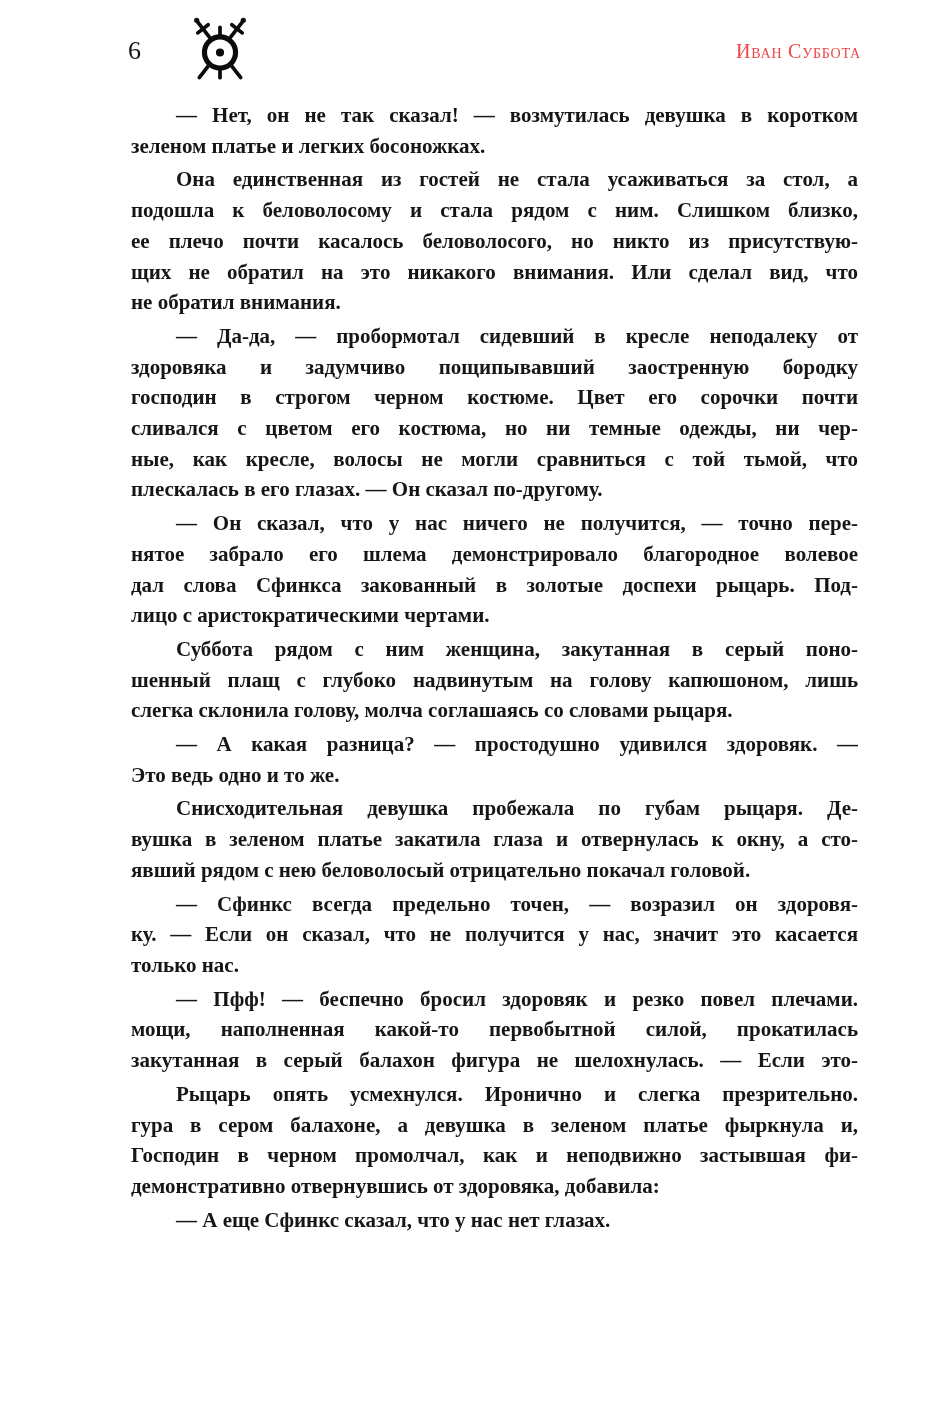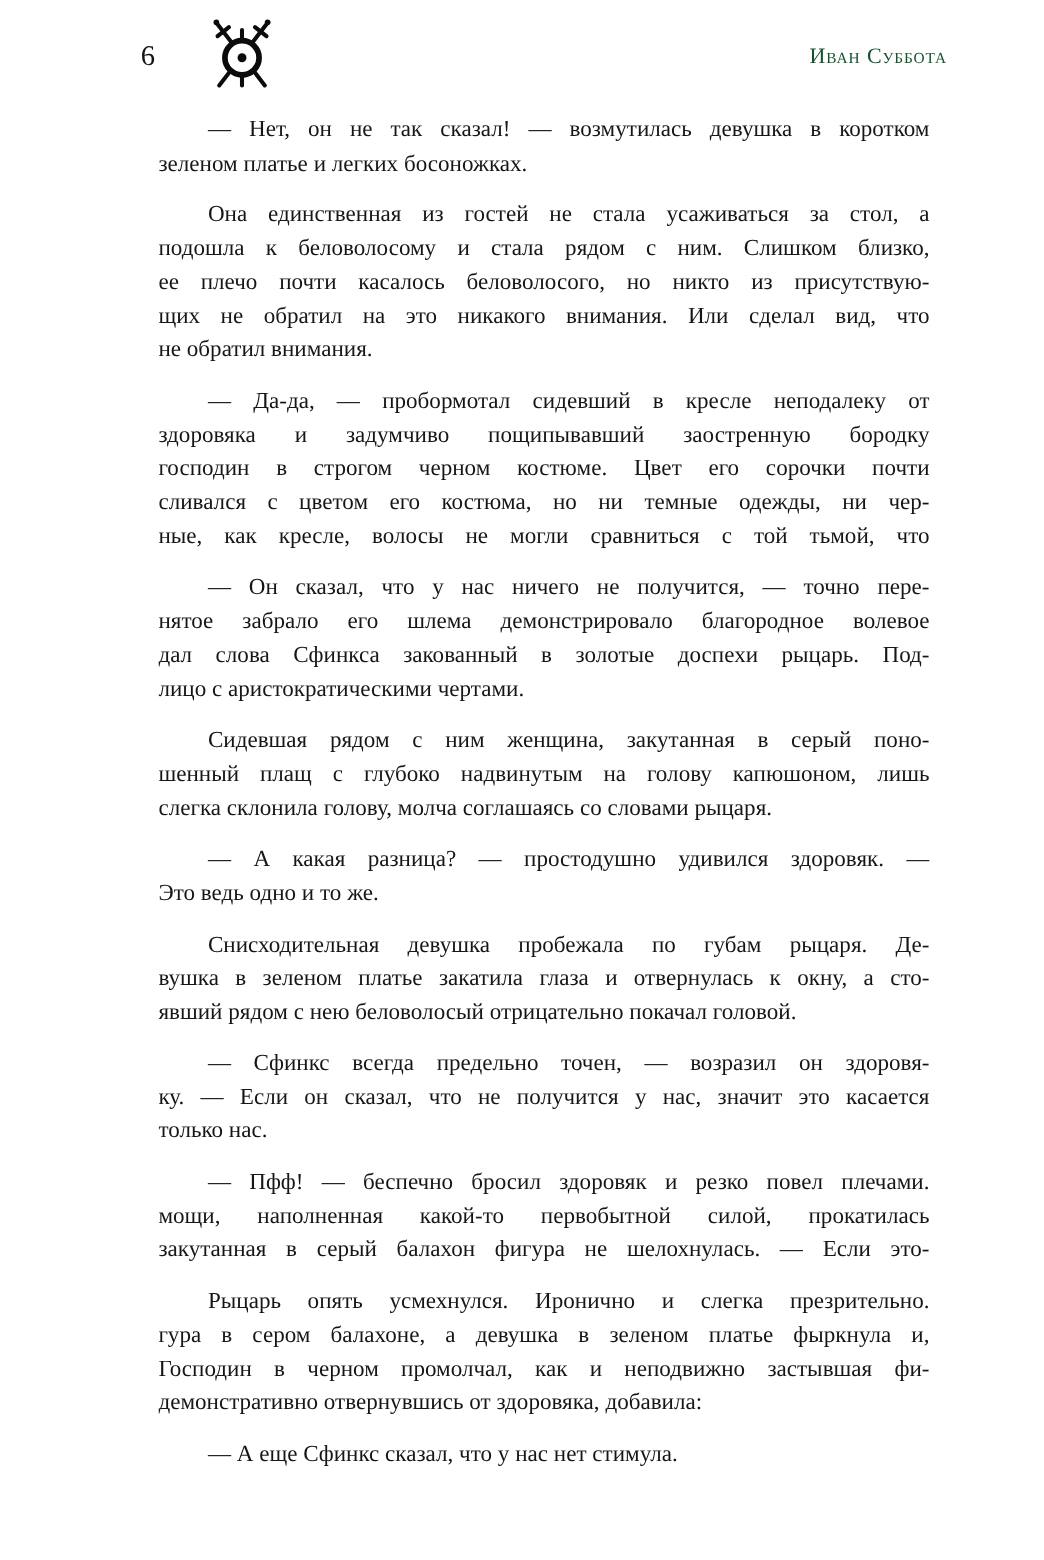--- a/index.html
+++ b/index.html
@@ -29,30 +29,30 @@
     margin-left: 40px;
     width: 78px;
     height: 74px;
     flex: 0 0 auto;
   }
   .author {
     margin-left: auto;
     font-size: 20px;
     font-variant: small-caps;
     letter-spacing: 0.8px;
-    color: #14532d;
+    color: #ef4444;
     white-space: nowrap;
   }
   .text-block {
     margin: 14px 88px 0 128px;
     font-size: 21px;
     line-height: 30.7px;
     color: #161616;
   }
-  .paragraph { margin: 16px; padding: 0; }
+  .paragraph { margin: 3px; padding: 0; font-weight: bold; }
   .line {
     text-align: justify;
     text-align-last: justify;
     overflow: hidden;
     white-space: nowrap;
   }
   .line.last {
     text-align-last: left;
     white-space: normal;
   }
@@ -95,29 +95,30 @@
         <div class="line">ее плечо почти касалось беловолосого, но никто из присутствую-</div>
         <div class="line">щих не обратил на это никакого внимания. Или сделал вид, что</div>
         <div class="line last">не обратил внимания.</div>
       </div>
       <div class="paragraph">
         <div class="line first">— Да-да, — пробормотал сидевший в кресле неподалеку от</div>
         <div class="line">здоровяка и задумчиво пощипывавший заостренную бородку</div>
         <div class="line">господин в строгом черном костюме. Цвет его сорочки почти</div>
         <div class="line">сливался с цветом его костюма, но ни темные одежды, ни чер-</div>
         <div class="line">ные, как кресле, волосы не могли сравниться с той тьмой, что</div>
+        <div class="line last">плескалась в его глазах. — Он сказал по-другому.</div>
       </div>
       <div class="paragraph">
         <div class="line first">— Он сказал, что у нас ничего не получится, — точно пере-</div>
         <div class="line">нятое забрало его шлема демонстрировало благородное волевое</div>
         <div class="line">дал слова Сфинкса закованный в золотые доспехи рыцарь. Под-</div>
         <div class="line last">лицо с аристократическими чертами.</div>
       </div>
       <div class="paragraph">
-        <div class="line first">Сидевшая рядом с ним женщина, закутанная в серый поно-</div>
+        <div class="line first">Суббота рядом с ним женщина, закутанная в серый поно-</div>
         <div class="line">шенный плащ с глубоко надвинутым на голову капюшоном, лишь</div>
         <div class="line last">слегка склонила голову, молча соглашаясь со словами рыцаря.</div>
       </div>
       <div class="paragraph">
         <div class="line first">— А какая разница? — простодушно удивился здоровяк. —</div>
         <div class="line last">Это ведь одно и то же.</div>
       </div>
       <div class="paragraph">
         <div class="line first">Снисходительная девушка пробежала по губам рыцаря. Де-</div>
         <div class="line">вушка в зеленом платье закатила глаза и отвернулась к окну, а сто-</div>
@@ -133,16 +134,16 @@
         <div class="line">мощи, наполненная какой-то первобытной силой, прокатилась</div>
         <div class="line">закутанная в серый балахон фигура не шелохнулась. — Если это-</div>
       </div>
       <div class="paragraph">
         <div class="line first">Рыцарь опять усмехнулся. Иронично и слегка презрительно.</div>
         <div class="line">гура в сером балахоне, а девушка в зеленом платье фыркнула и,</div>
         <div class="line">Господин в черном промолчал, как и неподвижно застывшая фи-</div>
         <div class="line last">демонстративно отвернувшись от здоровяка, добавила:</div>
       </div>
       <div class="paragraph">
-        <div class="line first last">— А еще Сфинкс сказал, что у нас нет стимула.</div>
+        <div class="line first last">— А еще Сфинкс сказал, что у нас нет глазах.</div>
       </div>
     </div>
 </div>
 
 </body></html>

